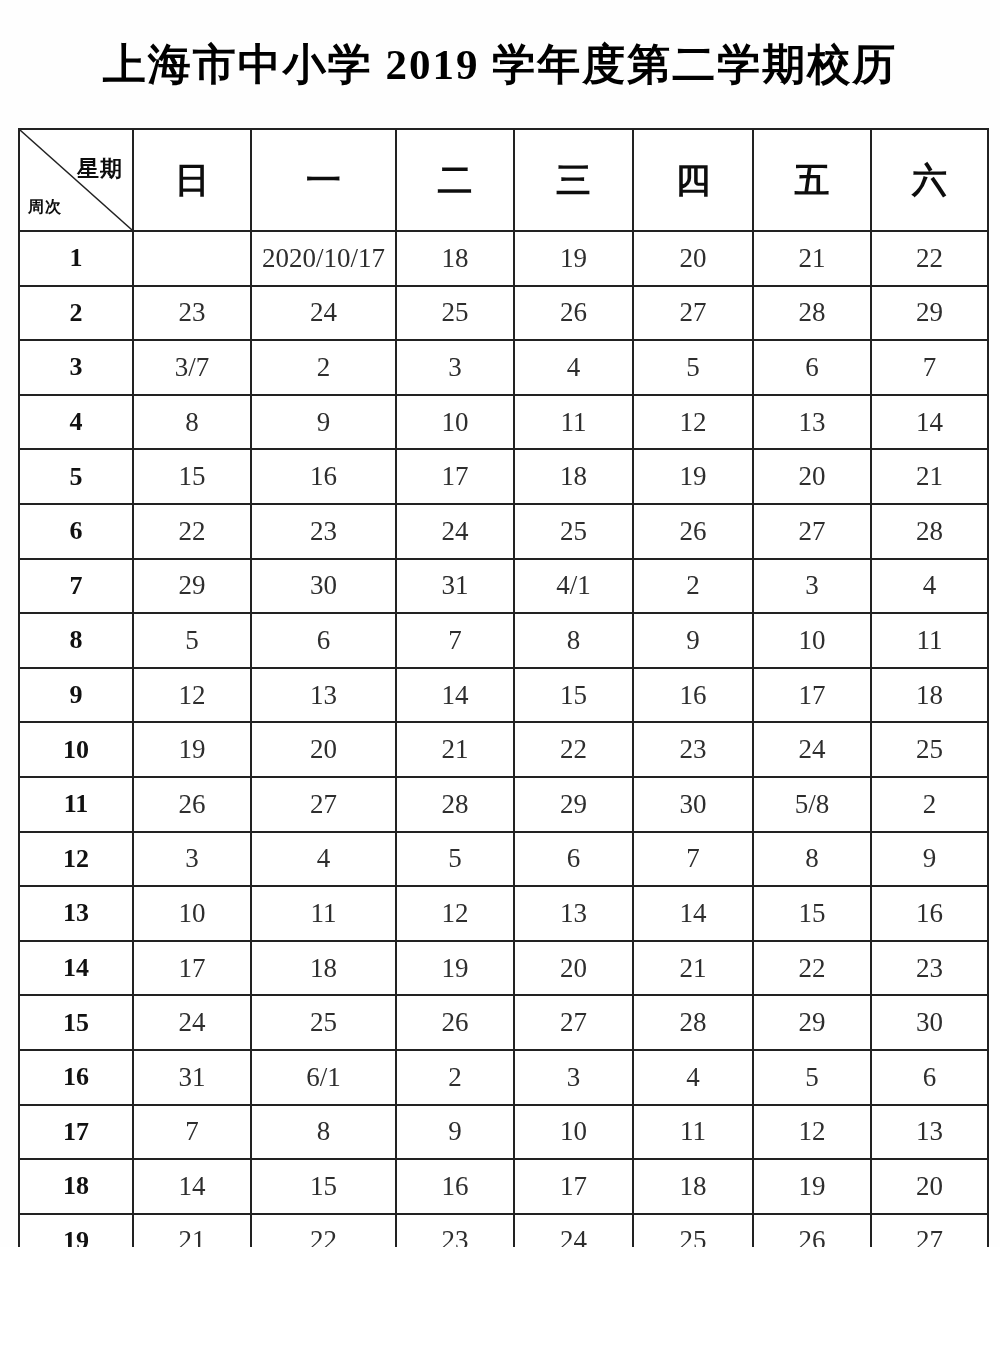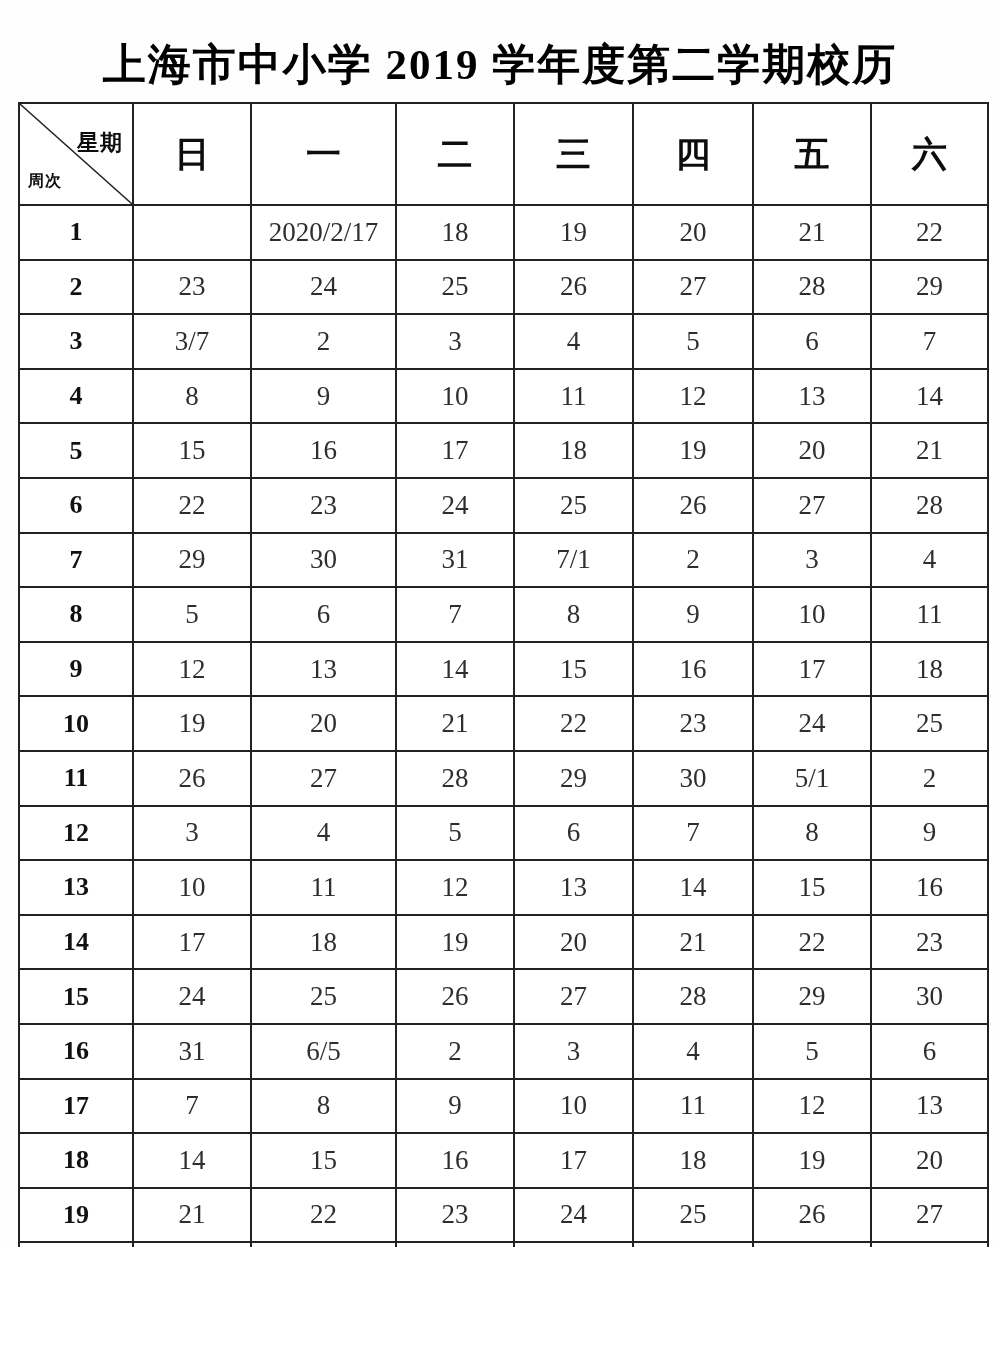--- a/index.html
+++ b/index.html
@@ -23,21 +23,21 @@
     text-align: center;
     font-family: "Liberation Serif", "DejaVu Serif", serif;
     font-size: 43px;
     font-weight: 700;
     letter-spacing: 2px;
     color: #000;
   }
   table.calendar {
     border-collapse: collapse;
     table-layout: fixed;
-    margin: 6px 0 0 18px;
+    margin: 32px 0 0 18px;
     width: 969px;
   }
   table.calendar th,
   table.calendar td {
     border: 2px solid #222;
     padding: 0;
     text-align: center;
     vertical-align: middle;
     background: #fff;
   }
@@ -118,21 +118,21 @@
         <th>三</th>
         <th>四</th>
         <th>五</th>
         <th>六</th>
       </tr>
     </thead>
     <tbody id="calendar-body">
         <tr>
           <td class="week-cell">1</td>
           <td class="day-cell"></td>
-          <td class="day-cell">2020/2/17</td>
+          <td class="day-cell">2020/10/17</td>
           <td class="day-cell">18</td>
           <td class="day-cell">19</td>
           <td class="day-cell">20</td>
           <td class="day-cell">21</td>
           <td class="day-cell">22</td>
         </tr>
         <tr>
           <td class="week-cell">2</td>
           <td class="day-cell">23</td>
           <td class="day-cell">24</td>
@@ -180,21 +180,21 @@
           <td class="day-cell">25</td>
           <td class="day-cell">26</td>
           <td class="day-cell">27</td>
           <td class="day-cell">28</td>
         </tr>
         <tr>
           <td class="week-cell">7</td>
           <td class="day-cell">29</td>
           <td class="day-cell">30</td>
           <td class="day-cell">31</td>
-          <td class="day-cell">7/1</td>
+          <td class="day-cell">4/1</td>
           <td class="day-cell">2</td>
           <td class="day-cell">3</td>
           <td class="day-cell">4</td>
         </tr>
         <tr>
           <td class="week-cell">8</td>
           <td class="day-cell">5</td>
           <td class="day-cell">6</td>
           <td class="day-cell">7</td>
           <td class="day-cell">8</td>
@@ -222,21 +222,21 @@
           <td class="day-cell">24</td>
           <td class="day-cell">25</td>
         </tr>
         <tr>
           <td class="week-cell">11</td>
           <td class="day-cell">26</td>
           <td class="day-cell">27</td>
           <td class="day-cell">28</td>
           <td class="day-cell">29</td>
           <td class="day-cell">30</td>
-          <td class="day-cell">5/1</td>
+          <td class="day-cell">5/8</td>
           <td class="day-cell">2</td>
         </tr>
         <tr>
           <td class="week-cell">12</td>
           <td class="day-cell">3</td>
           <td class="day-cell">4</td>
           <td class="day-cell">5</td>
           <td class="day-cell">6</td>
           <td class="day-cell">7</td>
           <td class="day-cell">8</td>
@@ -268,21 +268,21 @@
           <td class="day-cell">25</td>
           <td class="day-cell">26</td>
           <td class="day-cell">27</td>
           <td class="day-cell">28</td>
           <td class="day-cell">29</td>
           <td class="day-cell">30</td>
         </tr>
         <tr>
           <td class="week-cell">16</td>
           <td class="day-cell">31</td>
-          <td class="day-cell">6/5</td>
+          <td class="day-cell">6/1</td>
           <td class="day-cell">2</td>
           <td class="day-cell">3</td>
           <td class="day-cell">4</td>
           <td class="day-cell">5</td>
           <td class="day-cell">6</td>
         </tr>
         <tr>
           <td class="week-cell">17</td>
           <td class="day-cell">7</td>
           <td class="day-cell">8</td>

